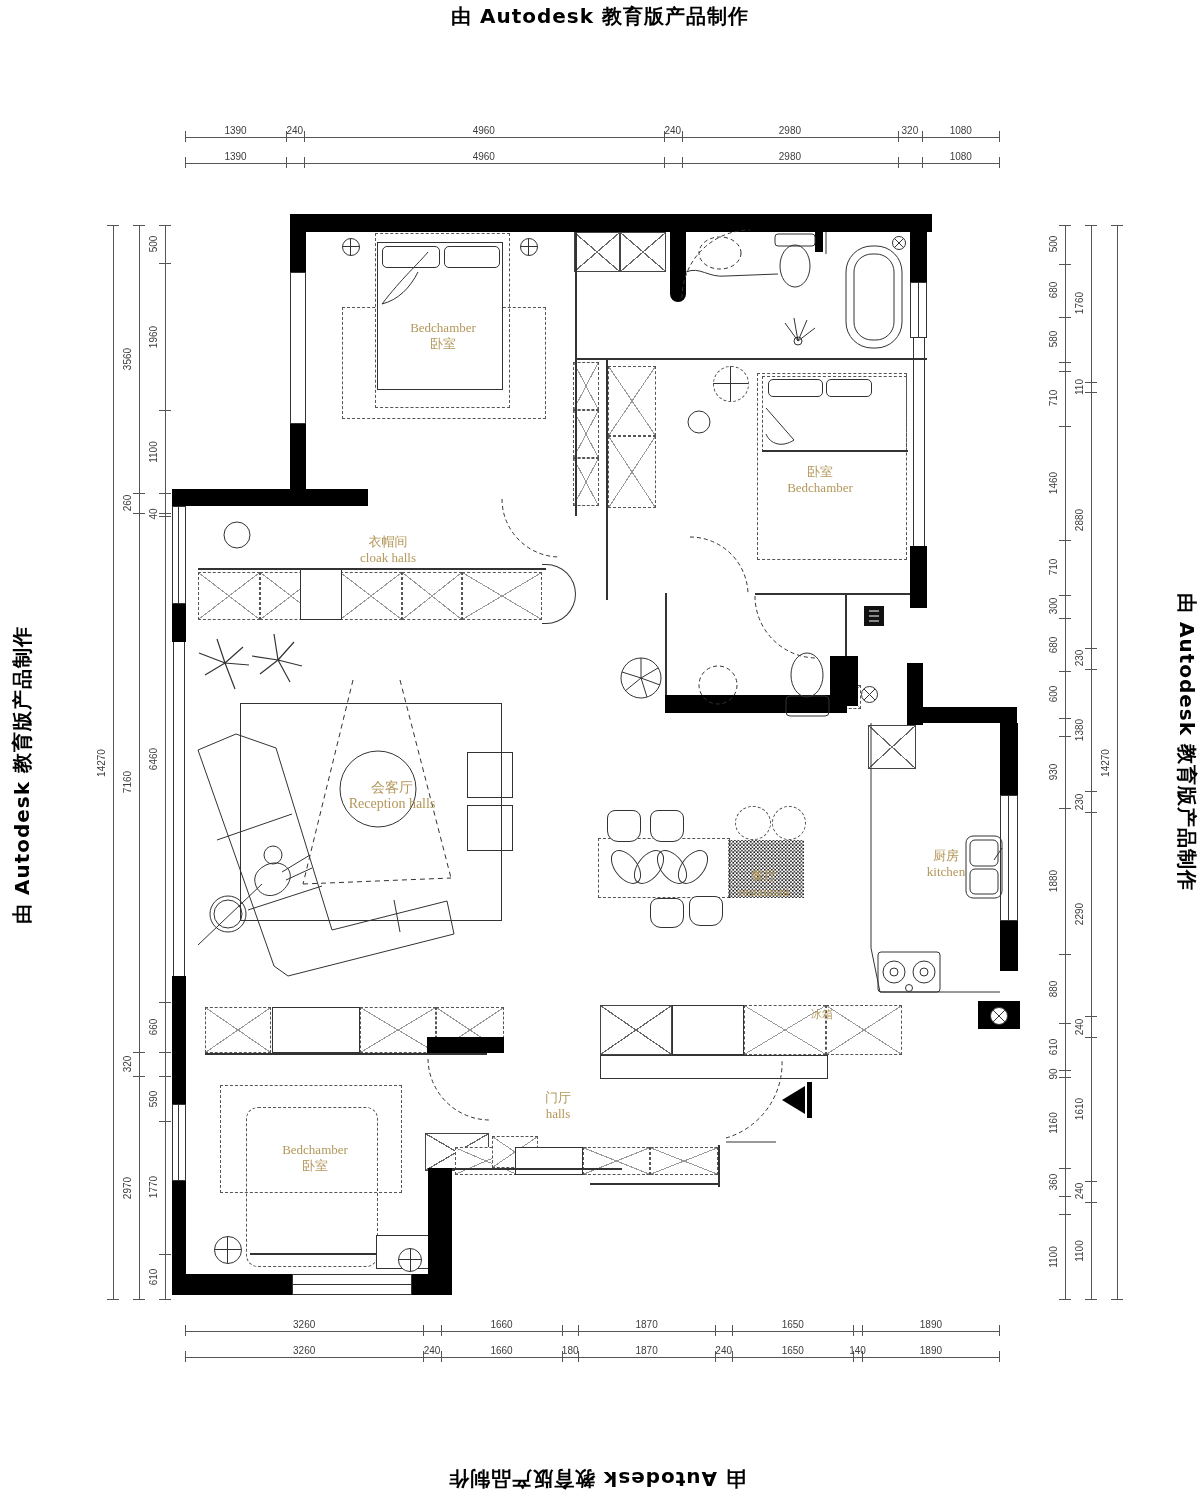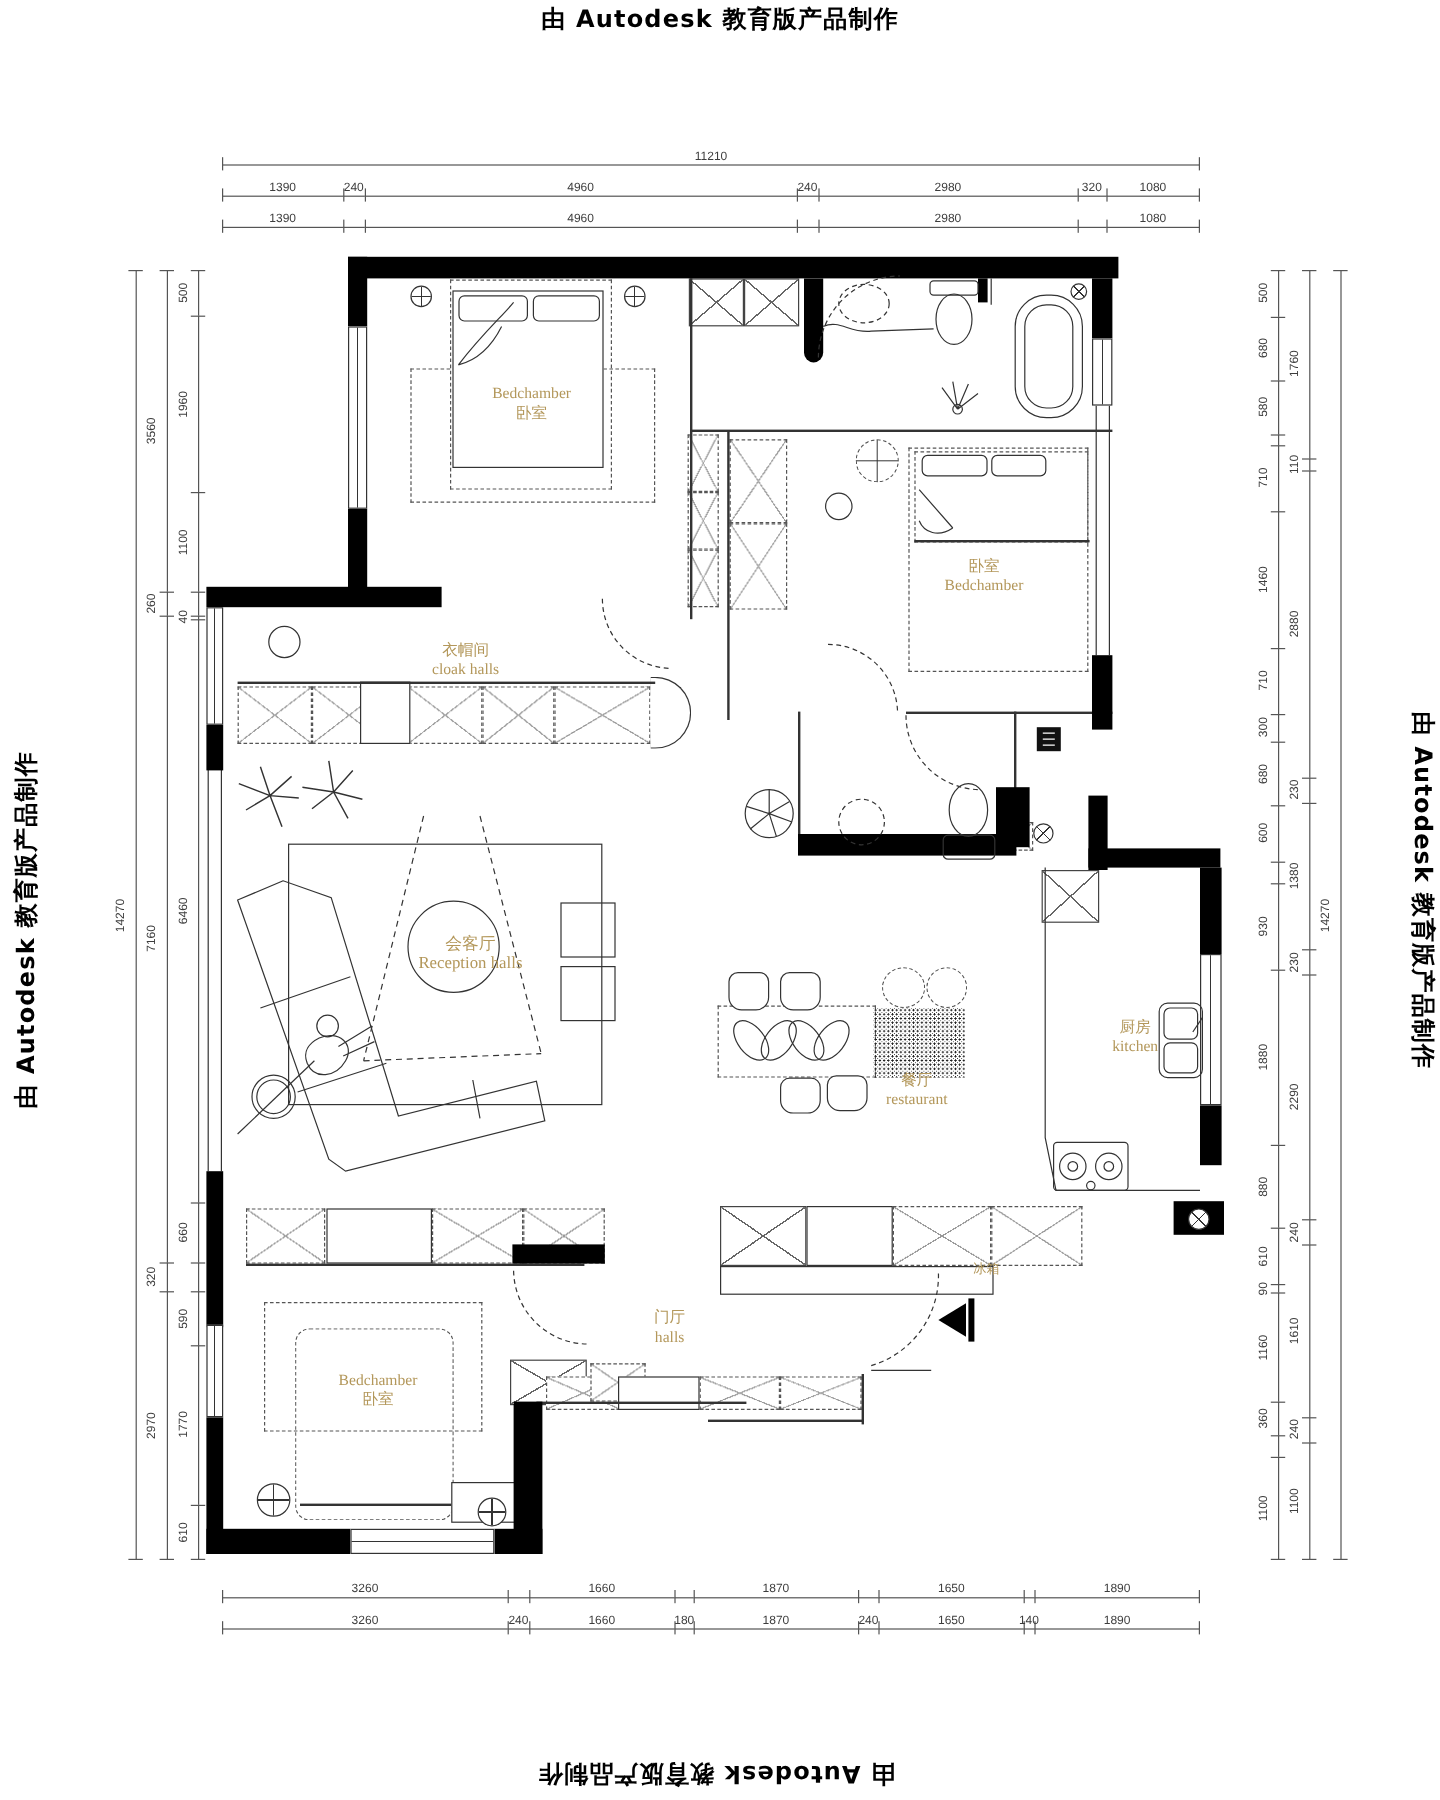--- a/index.html
+++ b/index.html
@@ -65,25 +65,20 @@
 </head>
 <body>
 
 <div class="wm wm-top"><span>由</span> <b>Autodesk</b> <span>教育版产品制作</span></div>
 <div class="wm wm-bottom"><span>由</span> <b>Autodesk</b> <span>教育版产品制作</span></div>
 <div class="wm wm-left"><span>由</span> <b>Autodesk</b> <span>教育版产品制作</span></div>
 <div class="wm wm-right"><span>由</span> <b>Autodesk</b> <span>教育版产品制作</span></div>
 
 <div class="dimblock" style="left:185px;top:112px;width:815px;">
   <div class="hrow">
-      <div class="seg last" style="flex-grow: 11210;">
-        <span class="lbl">11210</span>
-      </div>
-    </div>
-  <div class="hrow">
       <div class="seg" style="flex-grow: 1390;">
         <span class="lbl">1390</span>
       </div>
       <div class="seg" style="flex-grow: 240;">
         <span class="lbl">240</span>
       </div>
       <div class="seg" style="flex-grow: 4960;">
         <span class="lbl">4960</span>
       </div>
       <div class="seg" style="flex-grow: 240;">
@@ -410,37 +405,37 @@
     <div>Bedchamber</div>
   </div>
   <div class="rlabel" style="left:218px;top:342px;">
     <div>衣帽间</div>
     <div>cloak halls</div>
   </div>
   <div class="rlabel big" style="left:222px;top:588px;">
     <div>会客厅</div>
     <div>Reception halls</div>
   </div>
-  <div class="rlabel" style="left:594px;top:700px;">
+  <div class="rlabel" style="left:594px;top:676px;">
     <div>餐厅</div>
     <div>restaurant</div>
   </div>
   <div class="rlabel" style="left:776px;top:656px;">
     <div>厨房</div>
     <div>kitchen</div>
   </div>
   <div class="rlabel" style="left:388px;top:898px;">
     <div>门厅</div>
     <div>halls</div>
   </div>
   <div class="rlabel" style="left:145px;top:950px;">
     <div>Bedchamber</div>
     <div>卧室</div>
   </div>
-  <div class="rlabel small" style="left:652px;top:806px;margin-top:44px;">
+  <div class="rlabel small" style="left:652px;top:806px;">
     <div>冰箱</div>
   </div>
 <div class="abs wall" style="left: 120px; top: 6px; width: 642px; height: 18px;"></div>
     <div class="abs wall" style="left: 120px; top: 6px; width: 16px; height: 58px;"></div>
     <div class="abs wall" style="left: 120px; top: 216px; width: 16px; height: 76px;"></div>
     <div class="abs wall" style="left: 2px; top: 281px; width: 196px; height: 17px;"></div>
     <div class="abs wall" style="left: 2px; top: 396px; width: 14px; height: 38px;"></div>
     <div class="abs wall" style="left: 2px; top: 768px; width: 14px; height: 130px;"></div>
     <div class="abs wall" style="left: 2px; top: 973px; width: 14px; height: 114px;"></div>
     <div class="abs wall" style="left: 2px; top: 1066px; width: 120px; height: 21px;"></div>

